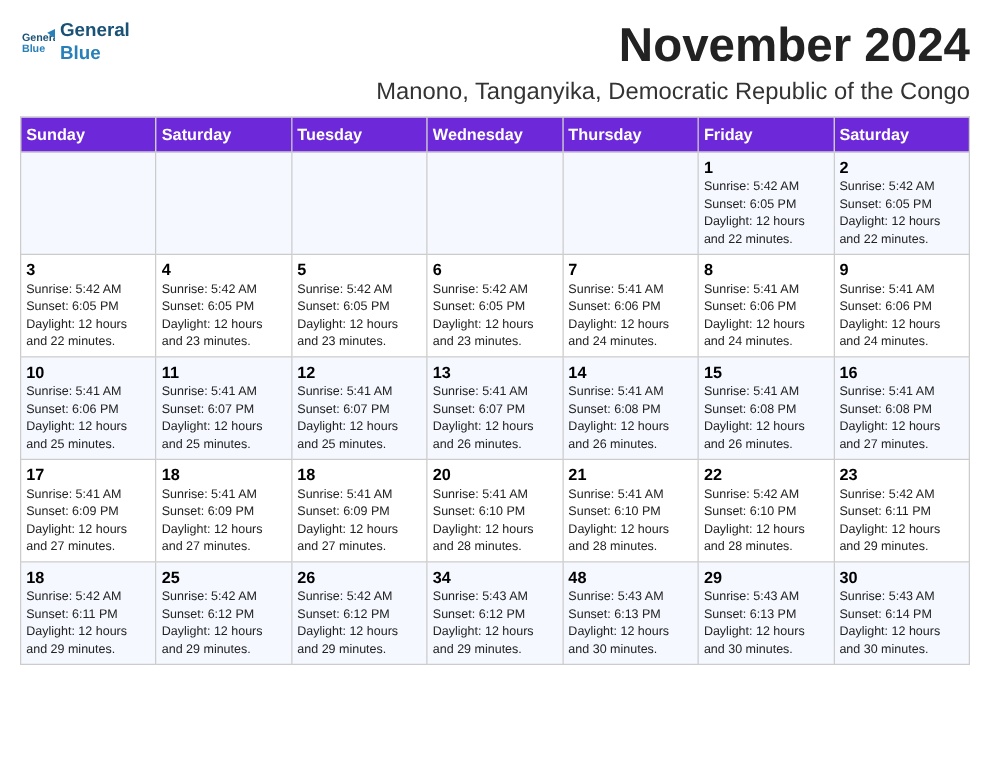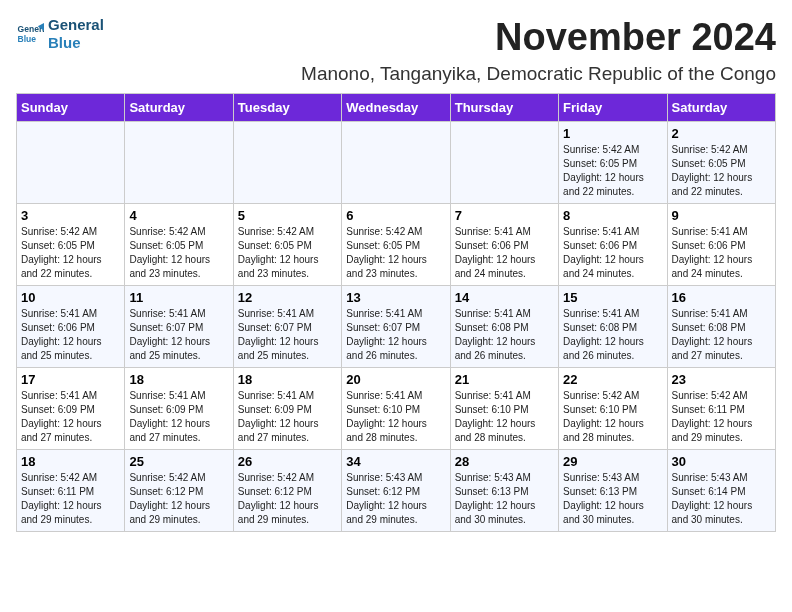--- a/index.html
+++ b/index.html
@@ -284,21 +284,21 @@
 Sunset: 6:12 PM
 Daylight: 12 hours and 29 minutes.</div>
         </td>
         <td>
           <span class="day-num">34</span>
           <div class="day-info" style="white-space: pre-line;">Sunrise: 5:43 AM
 Sunset: 6:12 PM
 Daylight: 12 hours and 29 minutes.</div>
         </td>
         <td>
-          <span class="day-num">28</span>
+          <span class="day-num">48</span>
           <div class="day-info" style="white-space: pre-line;">Sunrise: 5:43 AM
 Sunset: 6:13 PM
 Daylight: 12 hours and 30 minutes.</div>
         </td>
         <td>
           <span class="day-num">29</span>
           <div class="day-info" style="white-space: pre-line;">Sunrise: 5:43 AM
 Sunset: 6:13 PM
 Daylight: 12 hours and 30 minutes.</div>
         </td>

